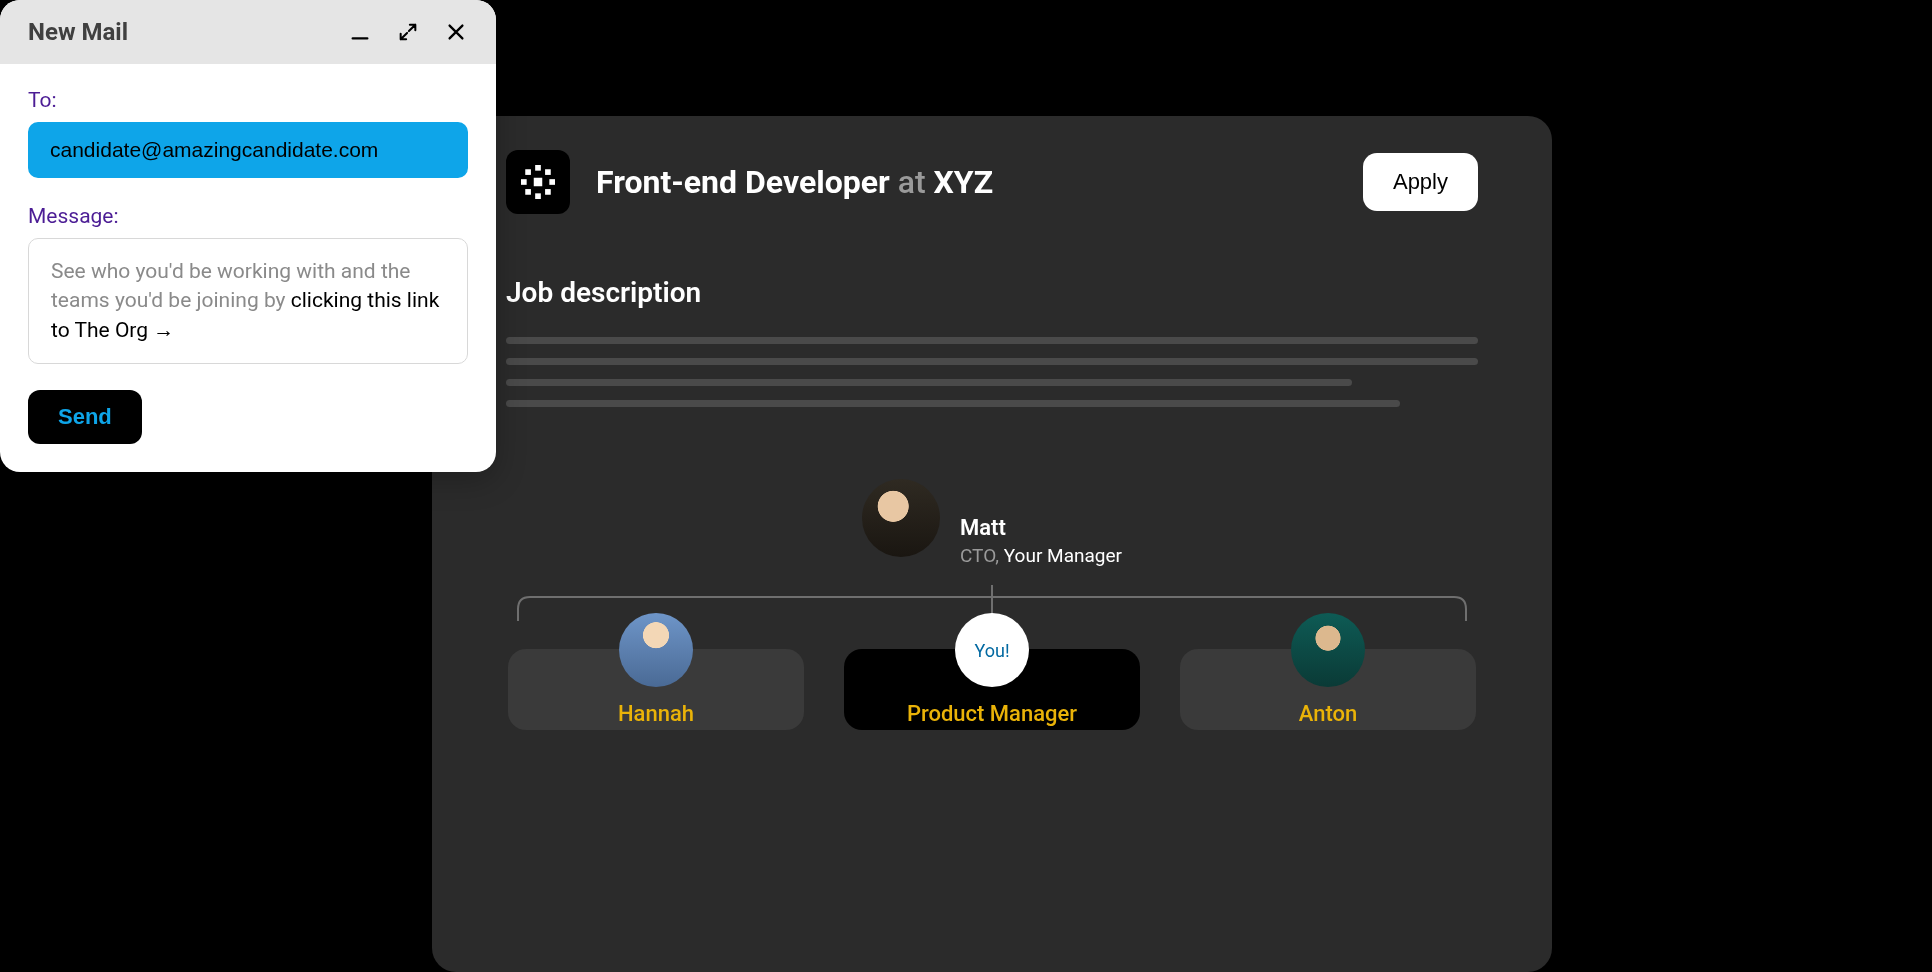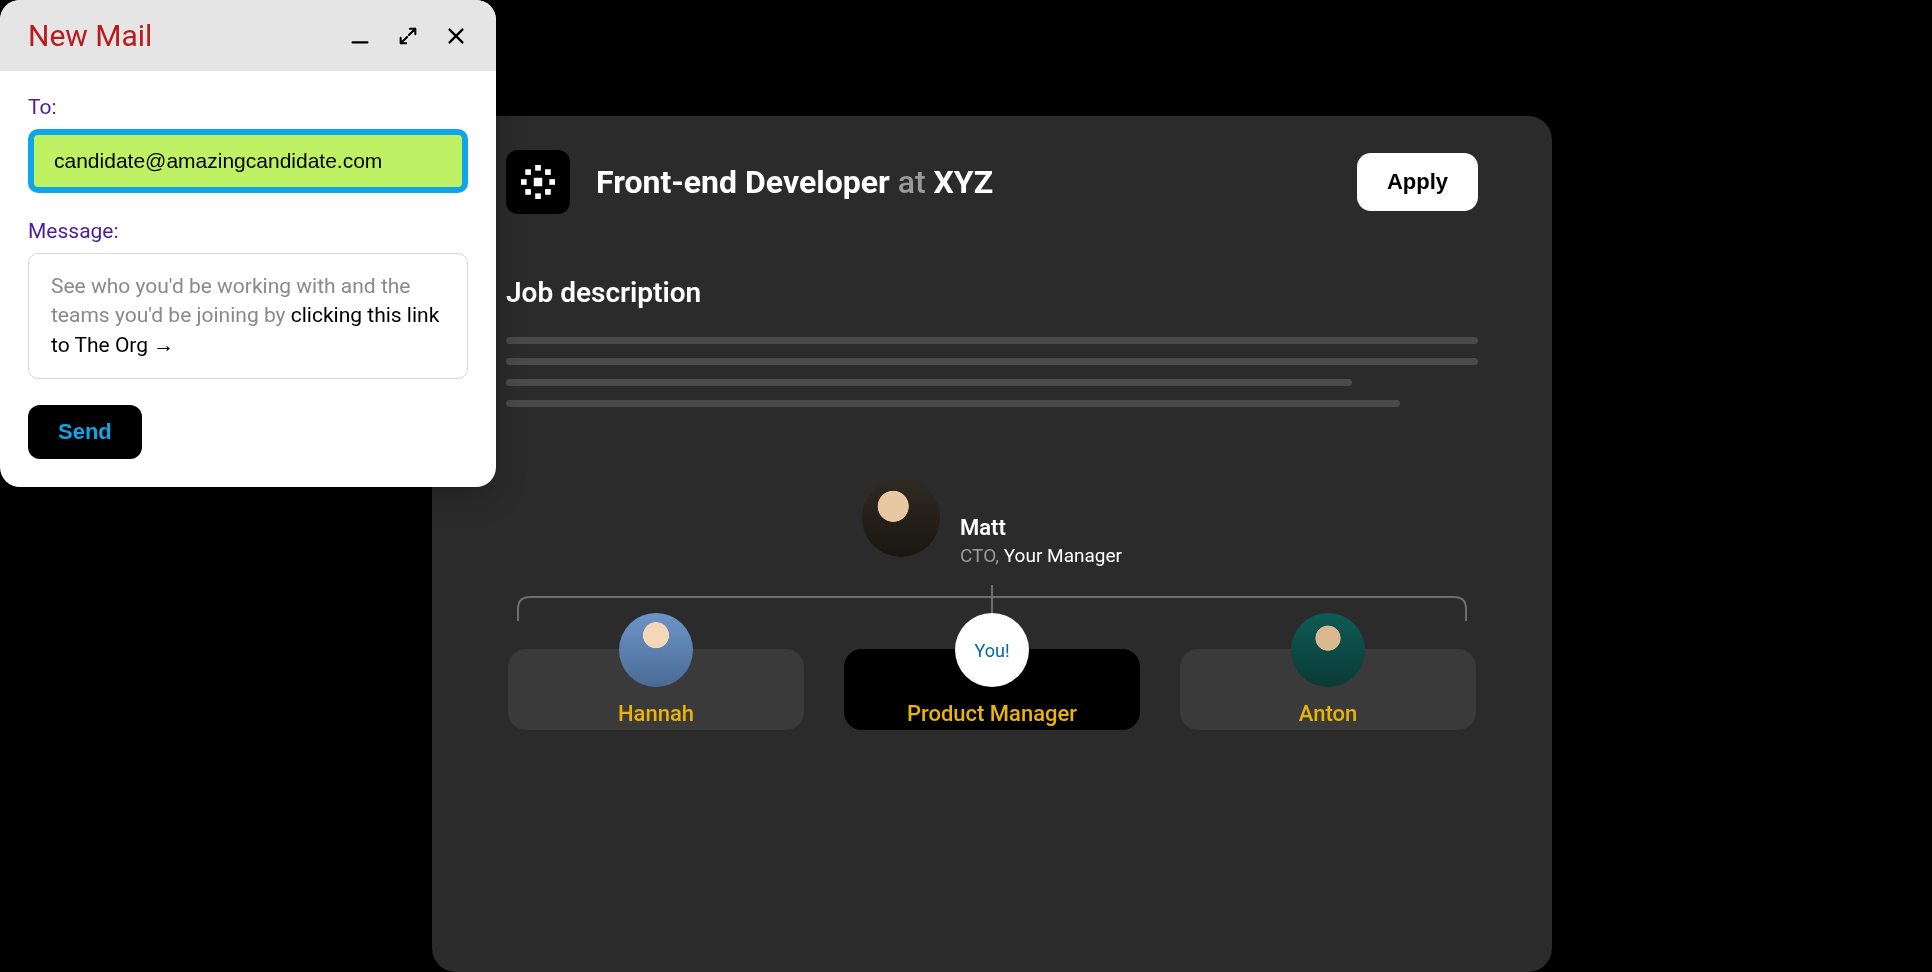--- a/index.html
+++ b/index.html
@@ -41,21 +41,21 @@
   .job-title .company { color: #fff; font-weight: 700; }
 
   .apply-btn {
     margin-left: auto;
     background: #fff;
     color: #000;
     border: none;
     border-radius: 14px;
     padding: 16px 30px;
     font-size: 22px;
-    font-weight: 700;
+    font-weight: 400;
     cursor: pointer;
   }
 
   .section-title {
     color: #fff;
     font-size: 28px;
     font-weight: 600;
     margin-top: 62px;
   }
 
@@ -153,23 +153,23 @@
     box-shadow: 0 8px 30px rgba(0,0,0,0.25);
     overflow: hidden;
   }
   .mail-header {
     display: flex;
     align-items: center;
     background: #e5e5e5;
     padding: 18px 28px;
   }
   .mail-title {
-    font-size: 30px;
-    font-weight: 400;
-    color: #b91c1c;
+    font-size: 24px;
+    font-weight: 700;
+    color: #404040;
   }
   .mail-actions {
     margin-left: auto;
     display: flex;
     gap: 24px;
     align-items: center;
   }
   .mail-actions .iconbtn {
     width: 24px; height: 24px;
     display: flex; align-items: center; justify-content: center;
@@ -179,26 +179,26 @@
   .mail-body {
     padding: 24px 28px 28px 28px;
   }
   .field-label {
     font-size: 21px;
     color: #4c1d95;
     margin-bottom: 10px;
   }
   .text-input {
     width: 100%;
-    border: 6px solid #0ea5e9;
+    border: 2px solid #0ea5e9;
     border-radius: 10px;
     padding: 14px 20px;
     font-size: 21px;
     color: #000;
-    background: #bef264;
+    background: #0ea5e9;
   }
   .msg-box {
     width: 100%;
     border: 1px solid #d8d8d8;
     border-radius: 10px;
     padding: 18px 22px;
     font-size: 21px;
     line-height: 1.4;
     color: #8a8a8a;
     background: #fff;

